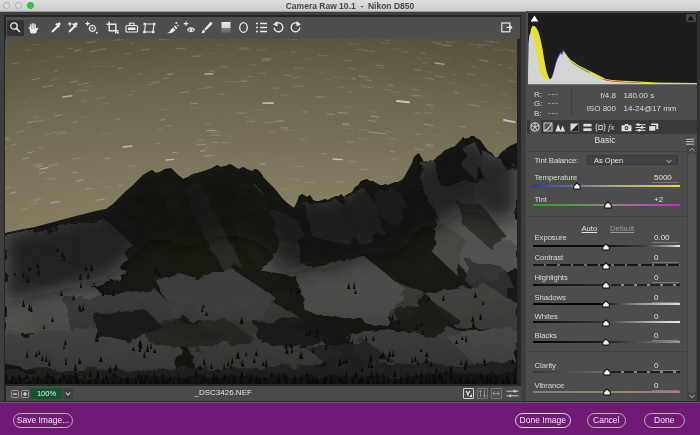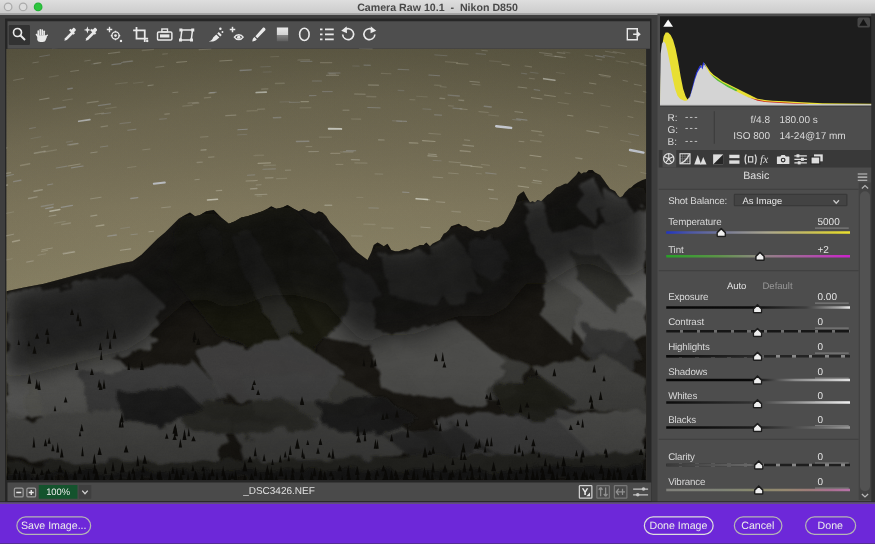--- a/index.html
+++ b/index.html
@@ -18,21 +18,21 @@
 #hist{position:absolute;left:1.5px;top:1.5px;width:170.5px;height:72px;background:#1d1d1d}
 .inftxt{position:absolute;font-size:8px;color:#dadada;white-space:nowrap}
 #tabs{position:absolute;left:1px;top:108.5px;width:170.5px;height:14.5px;background:#393939}
 .tab{position:absolute;top:2px;width:12px;height:11px;display:flex;align-items:center;justify-content:center}
 #bhead{position:absolute;left:1px;top:123px;width:156px;height:13px;text-align:center;font-size:8.5px;color:#e0e0e0;line-height:13px}
 .lbl{position:absolute;font-size:7.8px;letter-spacing:-.1px;color:#d8d8d8;white-space:nowrap}
 .val{position:absolute;width:27px;text-align:left;padding-left:2.5px;font-size:8px;color:#e2e2e2;border-bottom:1px solid #7c7c7c;height:10px;line-height:9.5px}
 .track{position:absolute;left:6.5px;width:147px;height:2px}
 .thumb{position:absolute;top:-2.8px;margin-left:-4px}
 .btn{position:absolute;height:15px;border:1px solid #b5b5b5;border-radius:8px;background:transparent;color:#ececec;font-size:8.5px;text-align:center;line-height:13.5px}
-a.lnk{color:#c3c3c3;}
+a.lnk{color:#c3c3c3;text-decoration:underline}
 </style></head><body>
 <div class="abs" id="titlebar">
 <div class="abs" id="title">Camera Raw 10.1&nbsp; -&nbsp; Nikon D850</div>
 <div class="abs tl" style="left:3px;background:#dcdcdc;border:.5px solid #aaa"></div>
 <div class="abs tl" style="left:15px;background:#dcdcdc;border:.5px solid #aaa"></div>
 <div class="abs tl" style="left:27px;background:#2dc63e;border:.5px solid #24b337"></div>
 </div>
 <div class="abs" id="main"></div>
 <div class="abs" id="toolbar">
 <div class="tool sel" style="left:1.0px">
@@ -1001,23 +1001,23 @@
       </div>
 </div>
 <div class="abs" style="left:160px;top:127px">
       <svg width="8" height="8" viewBox="0 0 8 8">
         <path d="M0 1.2 h8 M0 3.7 h8 M0 6.2 h8" stroke="#cacaca" stroke-width=".9"></path>
       </svg>
     </div>
 <div class="abs" style="left:1px;top:139.8px;width:160px;height:1px;background:#414141"></div>
     <div class="abs" style="left:1px;top:205.3px;width:160px;height:1px;background:#414141"></div>
     <div class="abs" style="left:1px;top:340.4px;width:160px;height:1px;background:#414141"></div>
-    <div class="lbl" style="left:8.5px;top:145px">Shot Balance:</div>
+    <div class="lbl" style="left:8.5px;top:145px">Tint Balance:</div>
 <div class="abs" style="left:61px;top:143.5px;width:90.5px;height:10.5px;background:#434343;border:1px solid #393939;border-radius:1px">
-<span style="position:absolute;left:6px;top:0;font-size:7.5px;color:#e6e6e6;line-height:10px">As Image</span>
+<span style="position:absolute;left:6px;top:0;font-size:7.5px;color:#e6e6e6;line-height:10px">As Open</span>
 <svg width="8" height="9" style="position:absolute;right:4px;top:1px">
         <path d="M1.8 3.2 L4 5.6 6.2 3.2" fill="none" stroke="#c9c9c9" stroke-width="1"></path>
       </svg>
     </div>
 <div class="lbl" style="left:8.5px;top:162.3px">Temperature</div>
     <div class="val" style="left:125.5px;top:162.3px">5000</div>
     <div class="track" style="top:174px;background:linear-gradient(90deg,#2034c4 0%,#4a55a8 12%,#7e8094 35%,#aaa68e 55%,#c4bb60 75%,#ddd336 92%,#ece230 100%)">
       <div class="thumb" style="left:30.3%">
         <svg width="8" height="8" viewBox="0 0 8 8">
           <path d="M4 .9 L7.3 4.1 7.3 6.5 Q7.3 7.1 6.7 7.1 L1.3 7.1 Q.7 7.1 .7 6.5 L.7 4.1 Z" fill="#efefef" stroke="#1d1d1d" stroke-width="1.2"></path>
@@ -1112,17 +1112,17 @@
 <svg width="8" height="5" style="position:absolute;left:1px;top:1px">
         <path d="M1.5 3.8 L4 1.4 6.5 3.8" fill="none" stroke="#b3b3b3" stroke-width="1"></path>
       </svg>
 <svg width="8" height="5" style="position:absolute;left:1px;bottom:1px">
         <path d="M1.5 1.2 L4 3.6 6.5 1.2" fill="none" stroke="#b9b9b9" stroke-width="1"></path>
       </svg>
 </div>
 <div class="abs" style="left:171px;top:0;width:3px;height:391px;background:#303030"></div>
 </div>
 <div class="abs" style="left:0;top:400.5px;width:700px;height:1.5px;background:#292929"></div>
-<div class="abs" style="left:0;top:402px;width:700px;height:33px;background:#6d28d9;border-top:1px solid #5e5e5e">
+<div class="abs" style="left:0;top:402px;width:700px;height:33px;background:#701a75;border-top:1px solid #5e5e5e">
 <div class="btn" style="left:13px;top:10px;width:60px">Save Image...</div>
 <div class="btn" style="left:515px;top:10px;width:55.5px;border-color:#dedede">Done Image</div>
 <div class="btn" style="left:586.5px;top:10px;width:39.5px">Cancel</div>
 <div class="btn" style="left:644px;top:10px;width:40.5px">Done</div>
 </div>
 </body></html>

